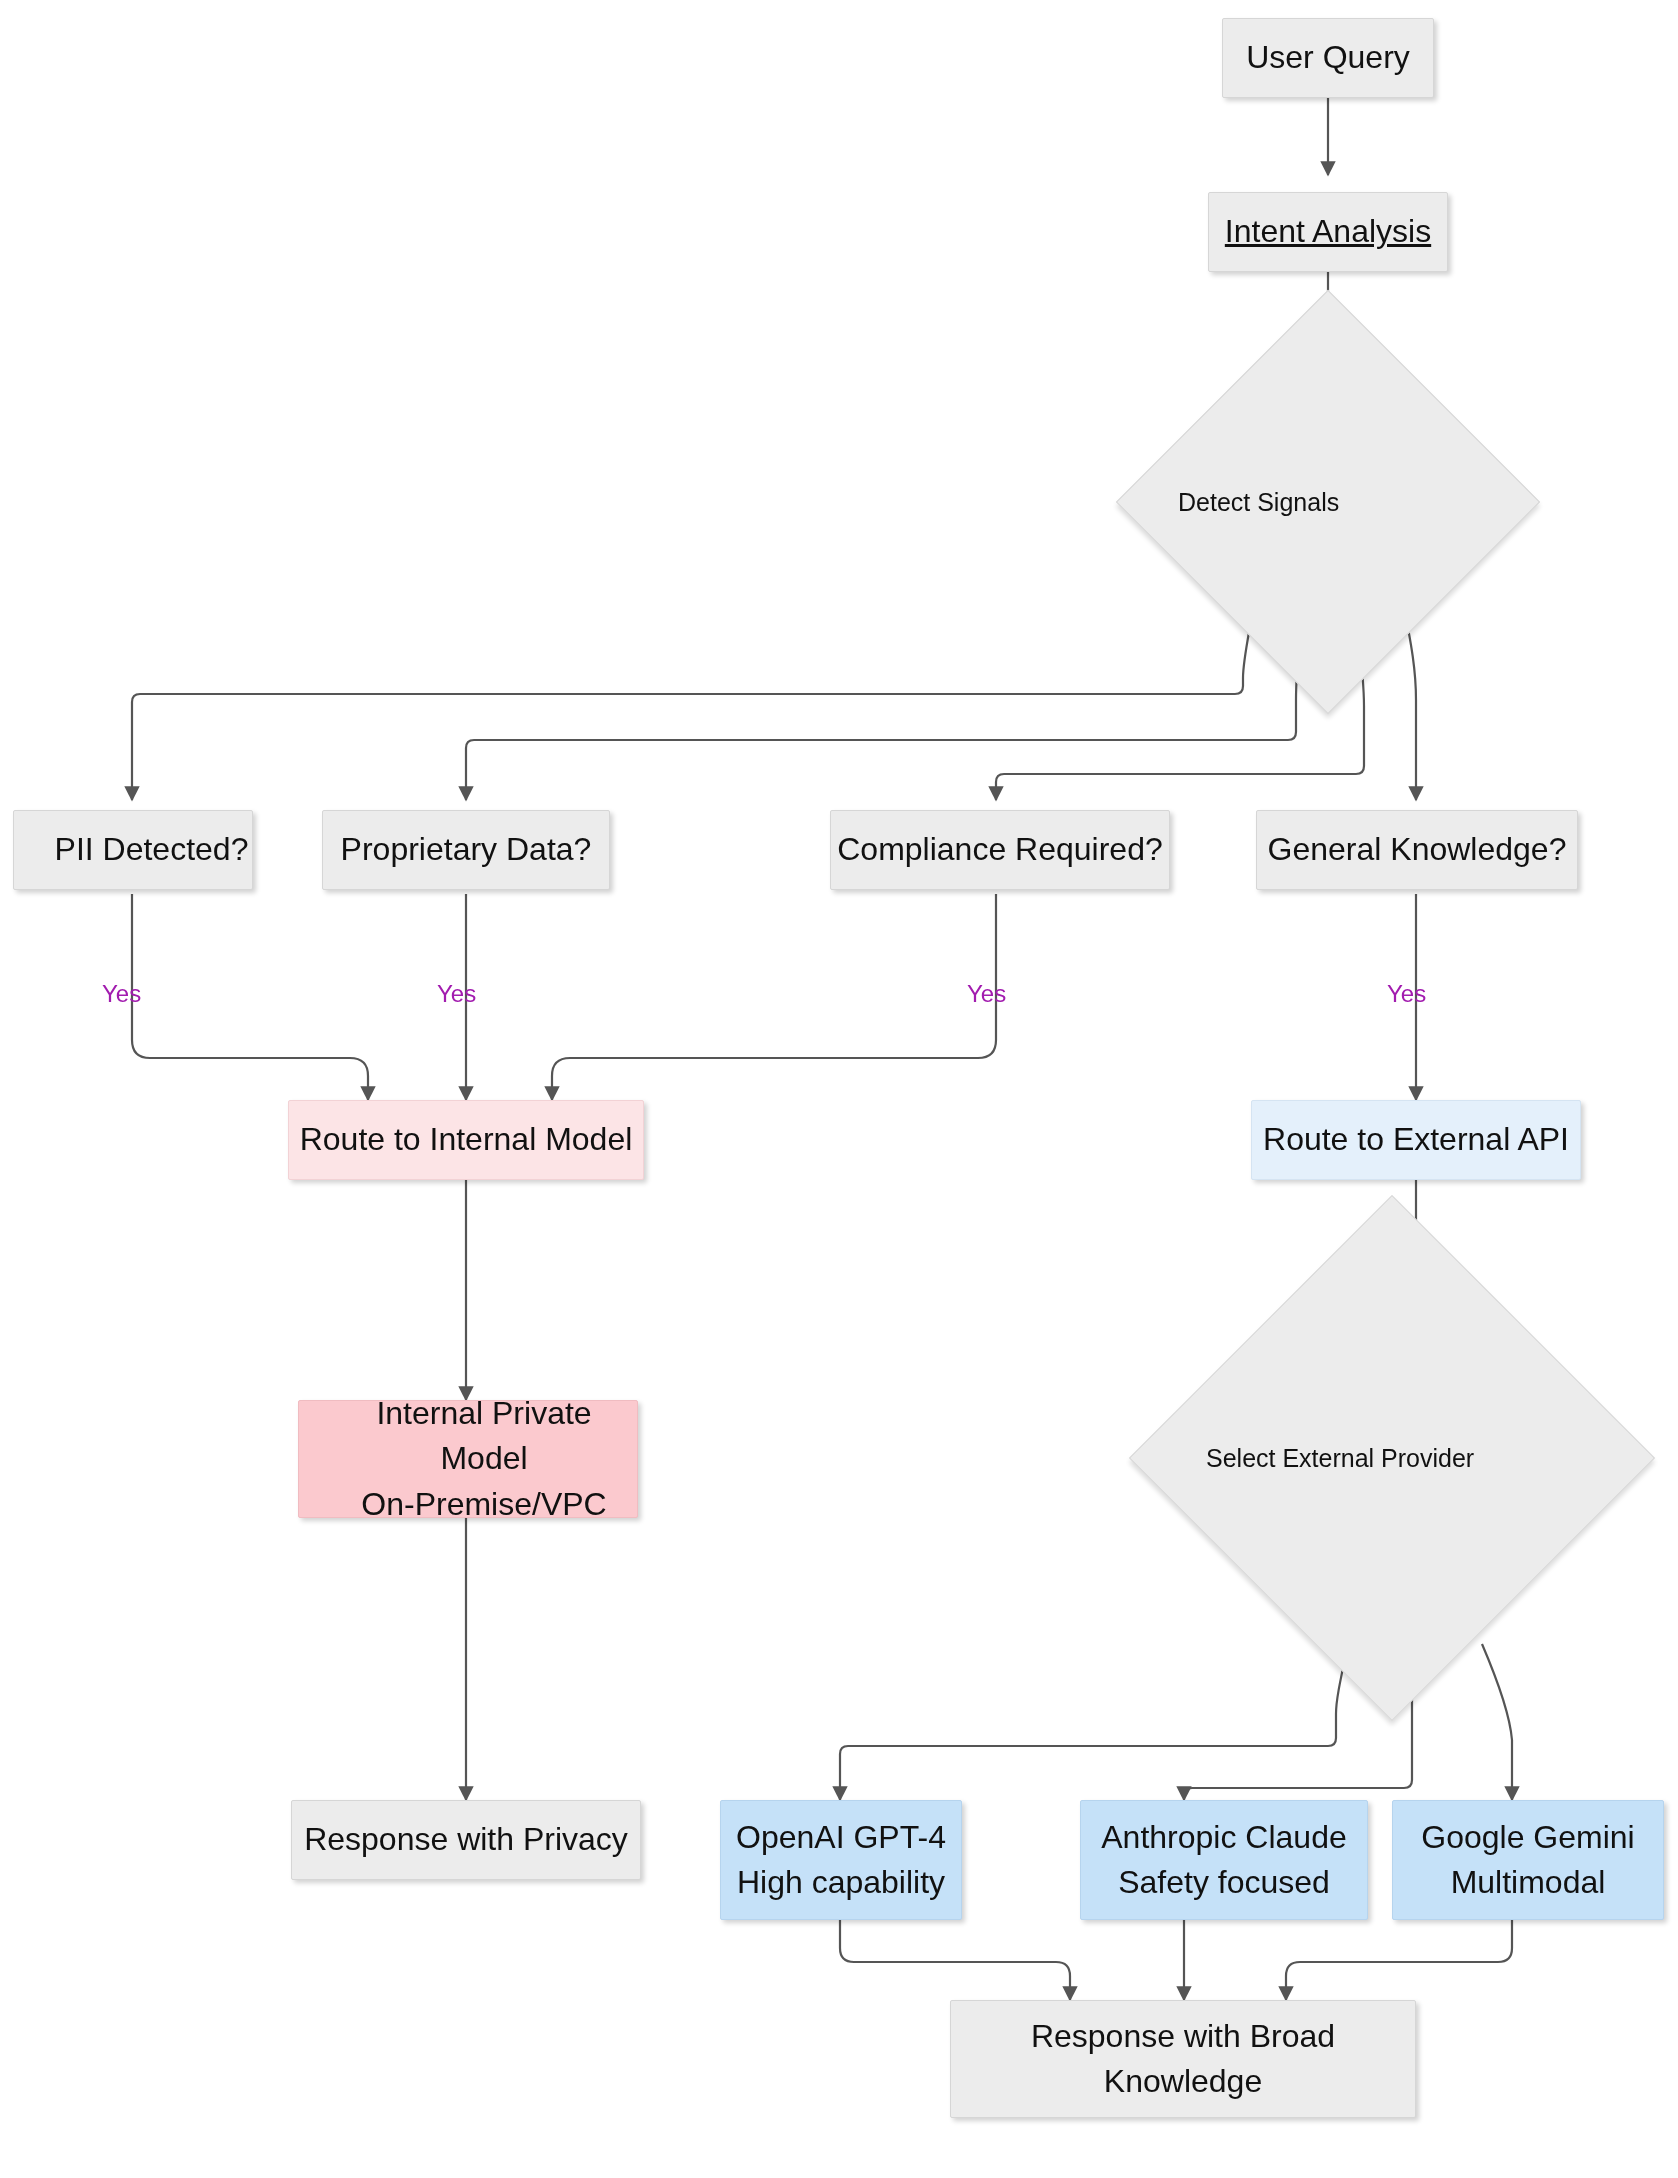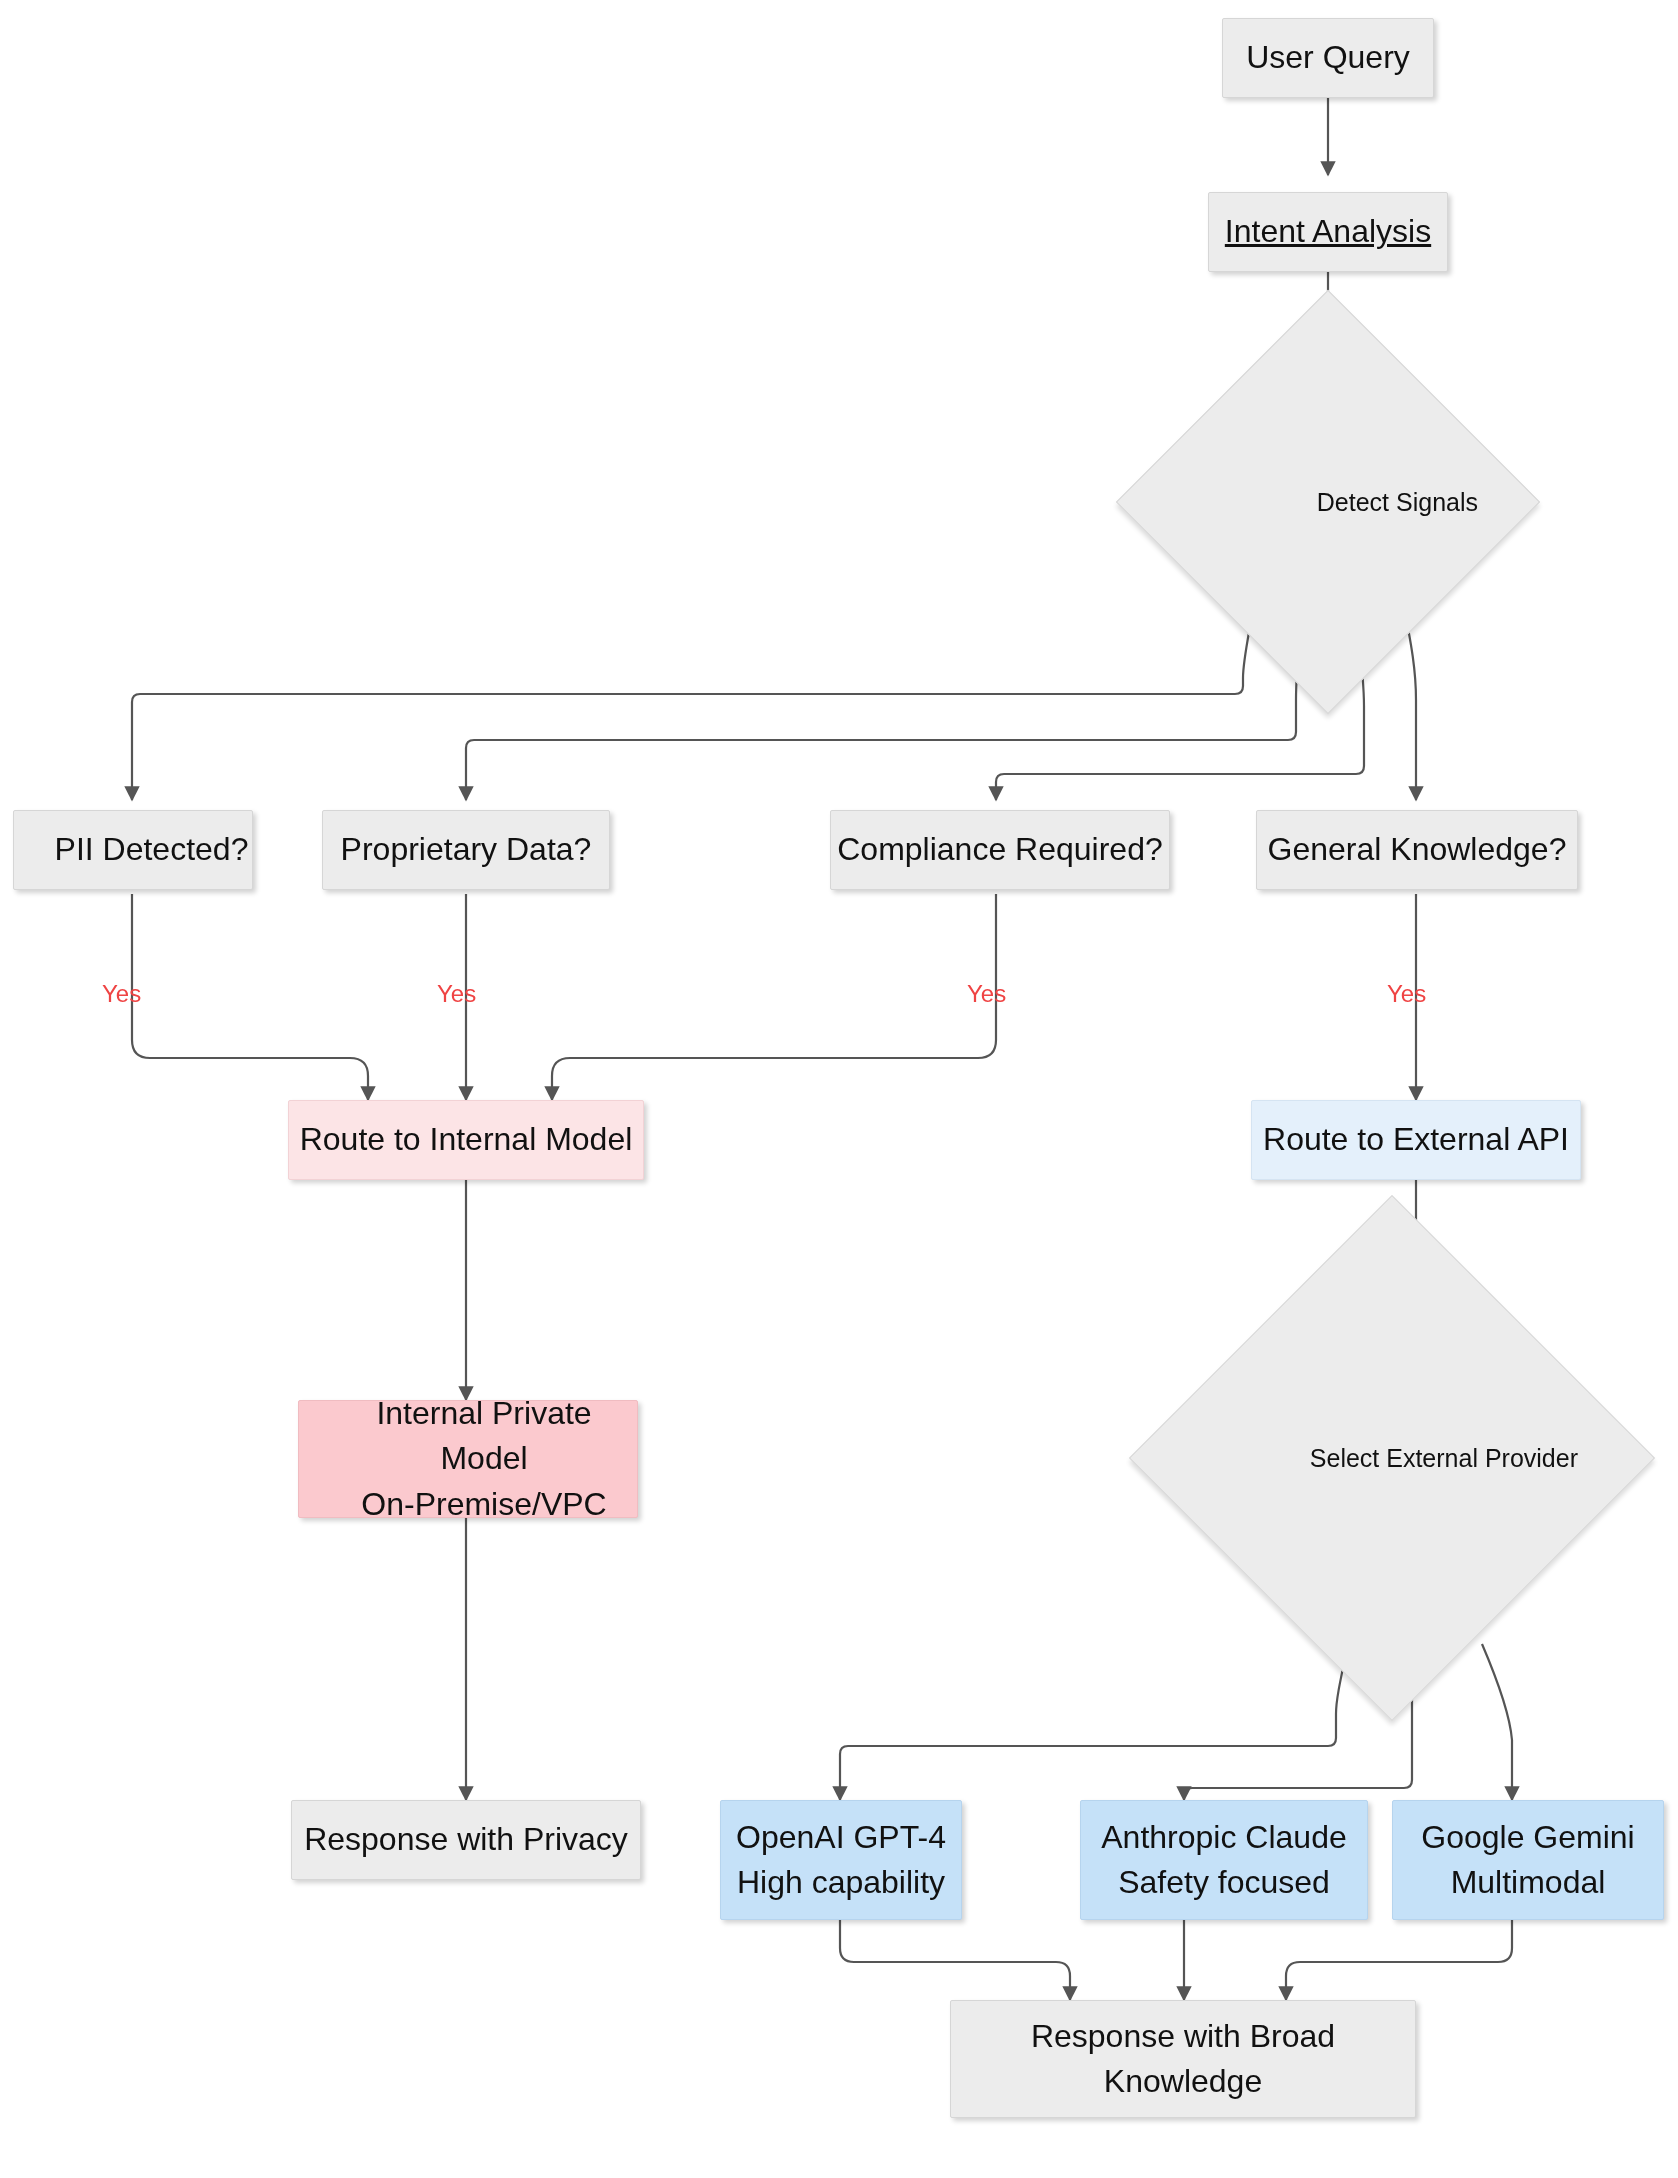--- a/index.html
+++ b/index.html
@@ -45,21 +45,21 @@
   }
   .rect.pink-light { background: #fce4e6; border-color: #f2d2d5; }
   .rect.pink-strong { background: #fbc9ce; border-color: #f0bcc1; }
   .rect.blue-light { background: #e4f0fb; border-color: #d5e4f2; }
   .rect.blue-strong { background: #c5e1f8; border-color: #b6d4ee; }
 
   .diamond-wrap {
     position: absolute;
     display: flex;
     align-items: center;
-    justify-content: flex-end;
+    justify-content: flex-start;
   }
   .diamond-shape {
     position: absolute;
     left: 0; top: 0;
     width: 100%;
     height: 100%;
     background: #ececec;
     border: 1px solid #d6d6d6;
     transform: rotate(45deg);
     box-shadow: 3px 3px 5px rgba(0,0,0,0.14);
@@ -70,21 +70,21 @@
     z-index: 2;
     font-size: 25px;
     color: #111111;
     white-space: nowrap;
     text-align: center;
     font-family: "Liberation Sans", sans-serif;
   }
   .edge-label {
     position: absolute;
     font-size: 24px;
-    color: #ef4444;
+    color: #a21caf;
     background: transparent;
     white-space: nowrap;
     font-family: "Liberation Sans", sans-serif;
   }
   .nl { display: block; }
 </style>
 </head>
 <body>
 
 <div id="canvas">

